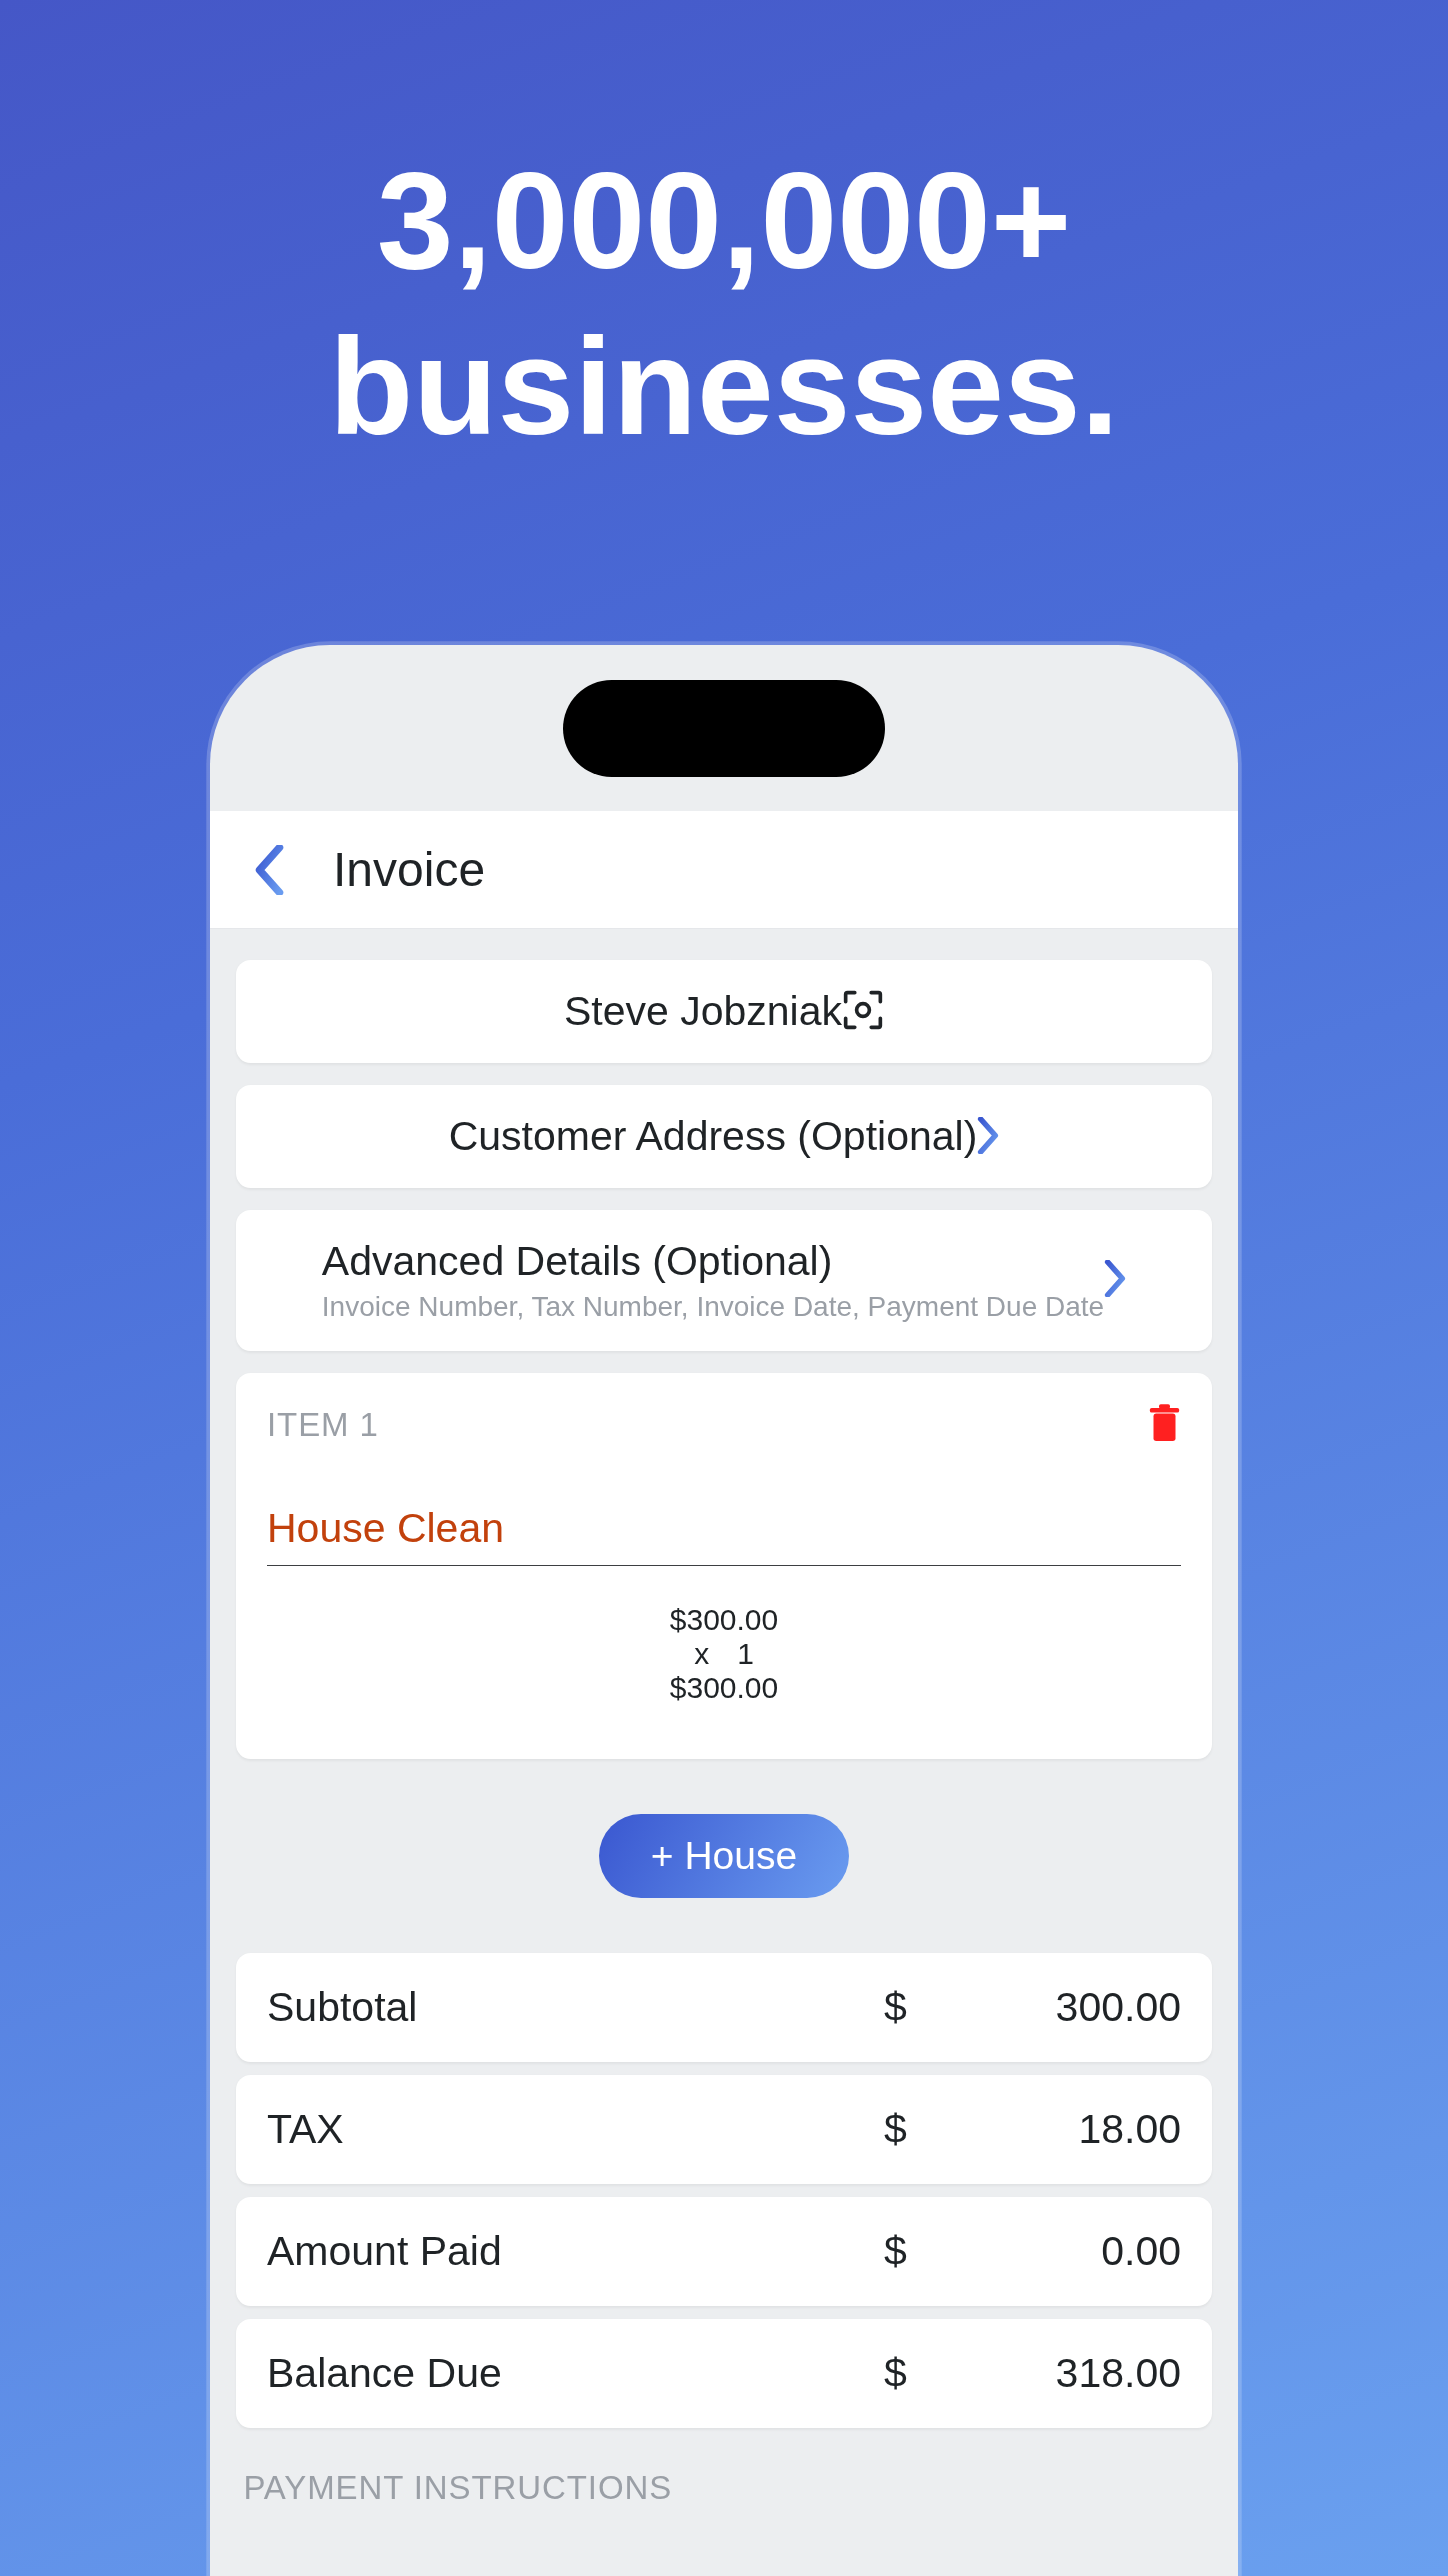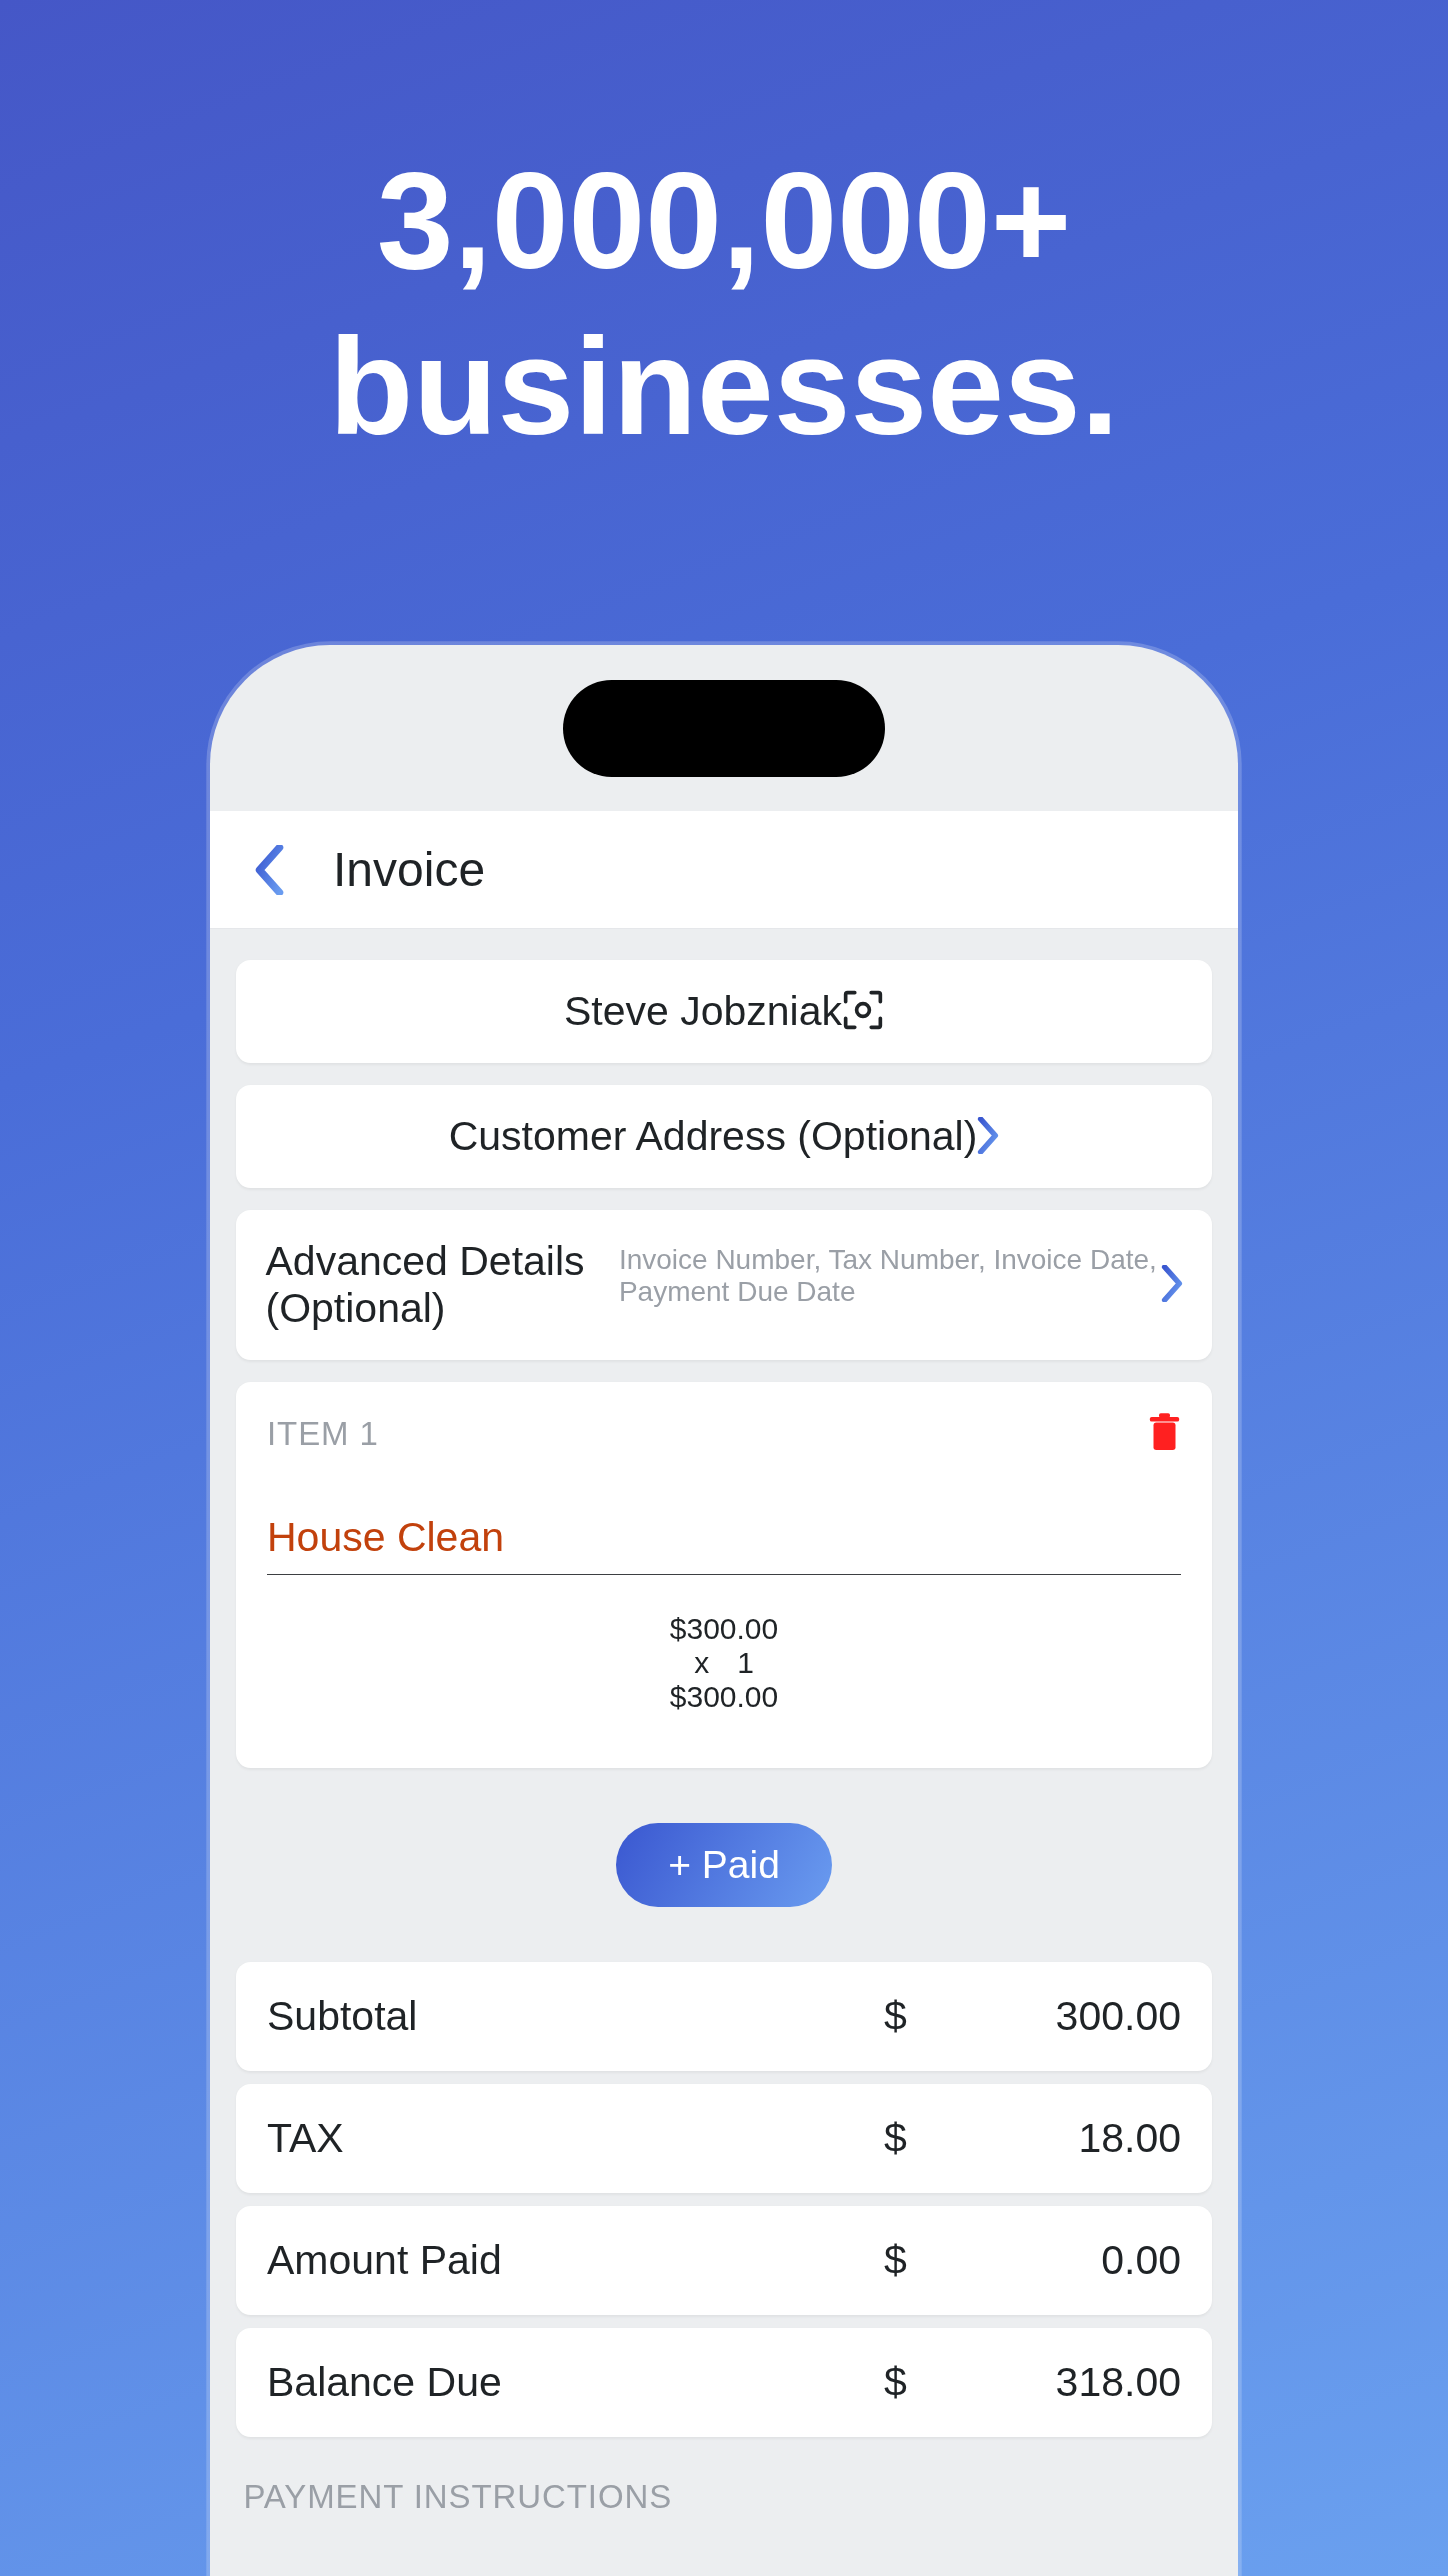--- a/index.html
+++ b/index.html
@@ -85,21 +85,21 @@
   }
   .card-label {
     color: #1f2326;
     font-size: 41px;
   }
   .card-sub {
     color: #9a9fa6;
     font-size: 28px;
     margin-top: 5.5px;
   }
-  .card-left { display: flex; flex-direction: row; }
+  .card-left { display: flex; flex-direction: column; }
   .chevron-right svg { width: 22px; height: 37px; }
   .scan-icon svg { width: 42px; height: 42px; }
   .item-card {
     background: #fff;
     border-radius: 14.7px;
     padding: 31px 31px 54px;
     margin-top: 9.2px;
     box-shadow: 0 1.8px 2.8px rgba(0,0,0,0.05);
   }
   .item-head {
@@ -246,21 +246,21 @@
         <div>$300.00</div>
         <div class="item-mid">
           <span>x</span>
           <span>1</span>
         </div>
         <div>$300.00</div>
       </div>
     </div>
 
     <div class="add-item-wrap">
-      <button class="add-item">+ Paid</button>
+      <button class="add-item">+ House</button>
     </div>
 
     <div class="summary-card">
       <div class="summary-label">Subtotal</div>
       <div class="summary-currency">$</div>
       <div class="summary-value">300.00</div>
     </div>
 
     <div class="summary-card">
       <div class="summary-label">TAX</div>

